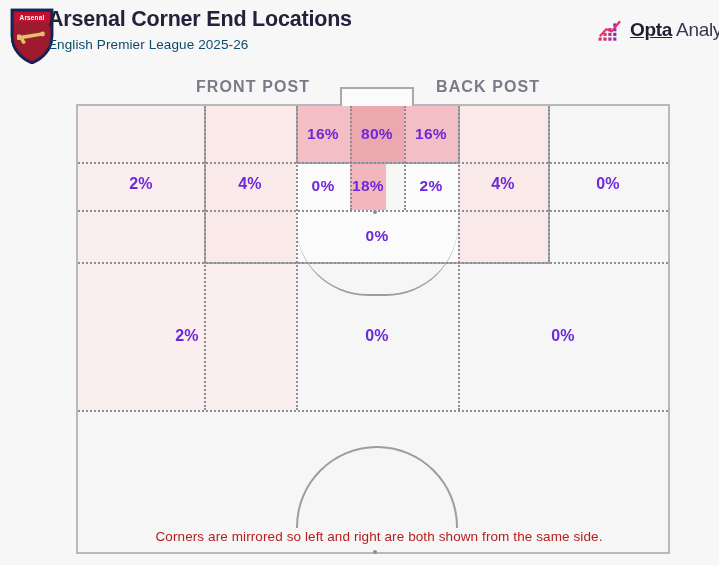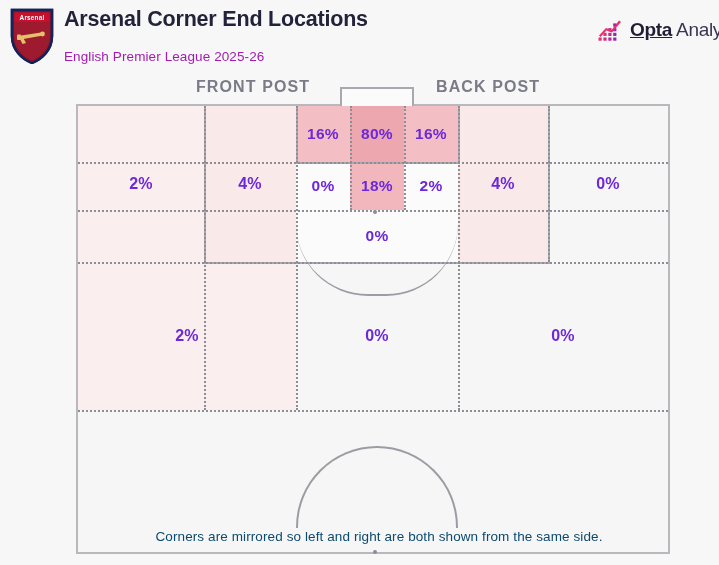--- a/index.html
+++ b/index.html
@@ -9,28 +9,28 @@
     font-family: "Liberation Sans", sans-serif;
     overflow: hidden;
   }
   #app { position: relative; width: 719px; height: 565px; background: #f7f7f8; }
 
   
   #header { position: absolute; left: 0; top: 0; width: 719px; height: 76px; }
 
   #crest { position: absolute; left: 8px; top: 6px; width: 48px; height: 58px; }
 
-  #title-block { position: absolute; left: 64px; top: 6px; }
+  #title-block { position: absolute; left: 48px; top: 6px; }
   #title {
     font-size: 21.5px; font-weight: bold; color: #22223a;
     letter-spacing: -0.2px; line-height: 26px; white-space: nowrap;
   }
   #subtitle {
-    font-size: 13.5px; color: #a21caf; line-height: 20px;
-    margin-top: 15px; white-space: nowrap; letter-spacing: 0.1px;
+    font-size: 13.5px; color: #0c4a6e; line-height: 20px;
+    margin-top: 3px; white-space: nowrap; letter-spacing: 0.1px;
   }
 
   #opta-logo { position: absolute; left: 598px; top: 17px; display: flex; align-items: center; height: 26px; }
   #opta-bars { width: 26px; height: 22px; margin-right: 6px; }
   #opta-text { font-size: 19px; color: #221c35; white-space: nowrap; letter-spacing: -0.3px; }
   #opta-text b { font-weight: bold; text-decoration: underline; }
   #opta-text span.light { font-weight: normal; color: #3b3553; }
 
   
   #pitch {
@@ -85,21 +85,21 @@
   .post-label {
     position: absolute; font-size: 16px; font-weight: bold;
     color: #7b7b88; letter-spacing: 1.1px; white-space: nowrap;
   }
   #front-post { left: 196px; top: 78px; }
   #back-post { left: 436px; top: 78px; }
 
   
   #footnote {
     position: absolute; left: 0; bottom: 8px; width: 594px;
-    text-align: center; font-size: 13.5px; color: #0c4a6e;
+    text-align: center; font-size: 13.5px; color: #b91c1c;
     letter-spacing: 0.1px;
     padding-left: 8px;
   }
 </style>
 </head>
 <body>
 
 <div id="app">
 
   <div id="header">
@@ -165,21 +165,21 @@
     <div class="zone" style="left:272px; top:0px;   width:54px;  height:56px;  background:#eda7ae;">
       <span class="zone-label">80%</span>
     </div>
     <div class="zone" style="left:326px; top:0px;   width:54px;  height:56px;  background:#f4bfc4;">
       <span class="zone-label">16%</span>
     </div>
 
     <div class="zone" style="left:218px; top:56px;  width:54px;  height:48px;  background:#fbfbfc;">
       <span class="zone-label">0%</span>
     </div>
-    <div class="zone" style="left:272px; top:56px;  width:54px;  height:48px;  background:#f2b7bd;">
+    <div class="zone" style="left:272px; top:56px;  width:36px;  height:48px;  background:#f2b7bd;">
       <span class="zone-label">18%</span>
     </div>
     <div class="zone" style="left:326px; top:56px;  width:54px;  height:48px;  background:#fbfbfc;">
       <span class="zone-label">2%</span>
     </div>
 
     <div class="zone" style="left:380px; top:0px;   width:90px;  height:156px; background:#fae9e9;">
       <span class="zone-label big">4%</span>
     </div>
 

